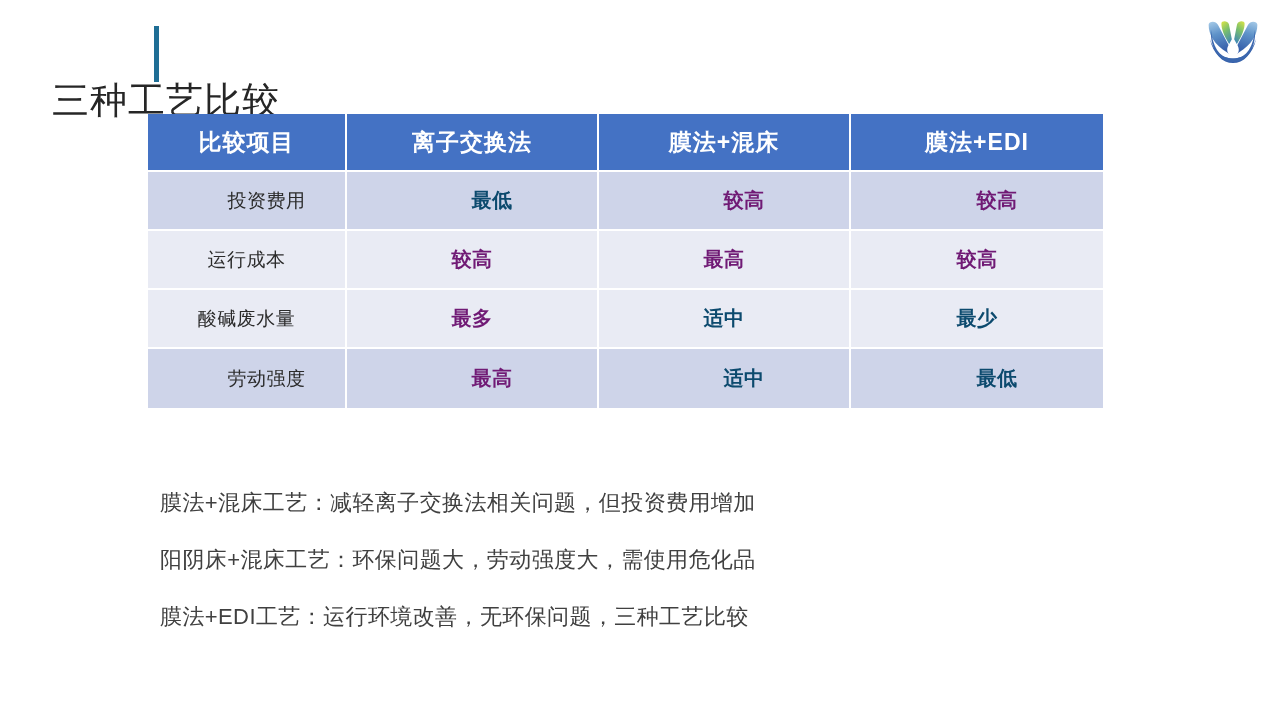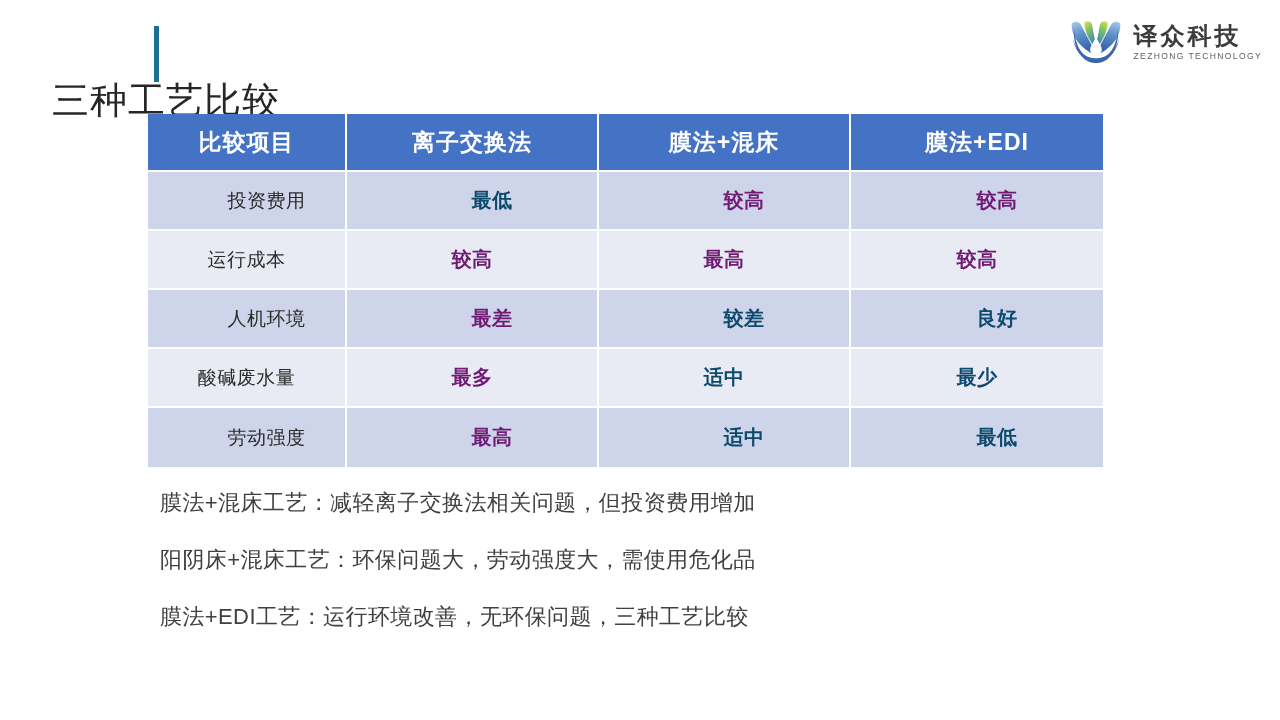--- a/index.html
+++ b/index.html
@@ -194,24 +194,20 @@
       <path d="M92,22 C92,16 80,14 76,22 L54,64 C52,69 56,74 60,70 C82,56 92,40 92,22 Z" fill="url(#gRight)"></path>
 
       <path d="M10,46 C16,72 32,88 50,88 C68,88 84,72 90,46 C82,70 68,80 50,80 C32,80 18,70 10,46 Z" fill="#3761ab"></path>
       <path d="M12,40 C14,70 30,86 50,86 C70,86 86,70 88,40 L88,30 C84,66 70,80 50,80 C30,80 16,66 12,30 Z" fill="#3b67ae"></path>
 
       <path d="M30,20 C30,15 40,14 43,21 L49,52 C49,57 44,58 42,53 C34,40 30,29 30,20 Z" fill="url(#gLeafL)"></path>
       <path d="M70,20 C70,15 60,14 57,21 L51,52 C51,57 56,58 58,53 C66,40 70,29 70,20 Z" fill="url(#gLeafR)"></path>
 
       <path d="M50,44 C56,54 60,60 60,65 C60,71 55,76 50,76 C45,76 40,71 40,65 C40,60 44,54 50,44 Z" fill="#ffffff"></path>
     </svg>
-    <div class="logo-words">
-      <div class="logo-cn">译众科技</div>
-      <div class="logo-en">ZEZHONG TECHNOLOGY</div>
-    </div>
   </div>
 
   <table class="cmp-table">
     <colgroup>
       <col class="c0">
         <col class="c1">
         <col class="c2">
         <col class="c3">
     </colgroup>
     <thead>
@@ -228,26 +224,20 @@
         <td class="cell-value v-blue">最低</td>
         <td class="cell-value v-red">较高</td>
         <td class="cell-value v-red">较高</td>
       </tr>
       <tr class="band-b">
         <td class="cell-label">运行成本</td>
         <td class="cell-value v-red">较高</td>
         <td class="cell-value v-red">最高</td>
         <td class="cell-value v-red">较高</td>
       </tr>
-      <tr class="band-a">
-        <td class="cell-label">人机环境</td>
-        <td class="cell-value v-red">最差</td>
-        <td class="cell-value v-blue">较差</td>
-        <td class="cell-value v-blue">良好</td>
-      </tr>
       <tr class="band-b">
         <td class="cell-label">酸碱废水量</td>
         <td class="cell-value v-red">最多</td>
         <td class="cell-value v-blue">适中</td>
         <td class="cell-value v-blue">最少</td>
       </tr>
       <tr class="band-a">
         <td class="cell-label">劳动强度</td>
         <td class="cell-value v-red">最高</td>
         <td class="cell-value v-blue">适中</td>

